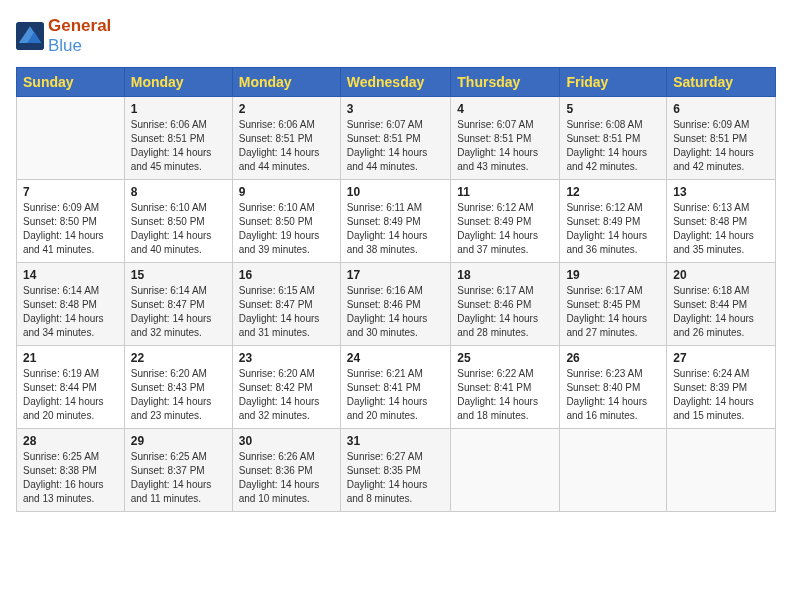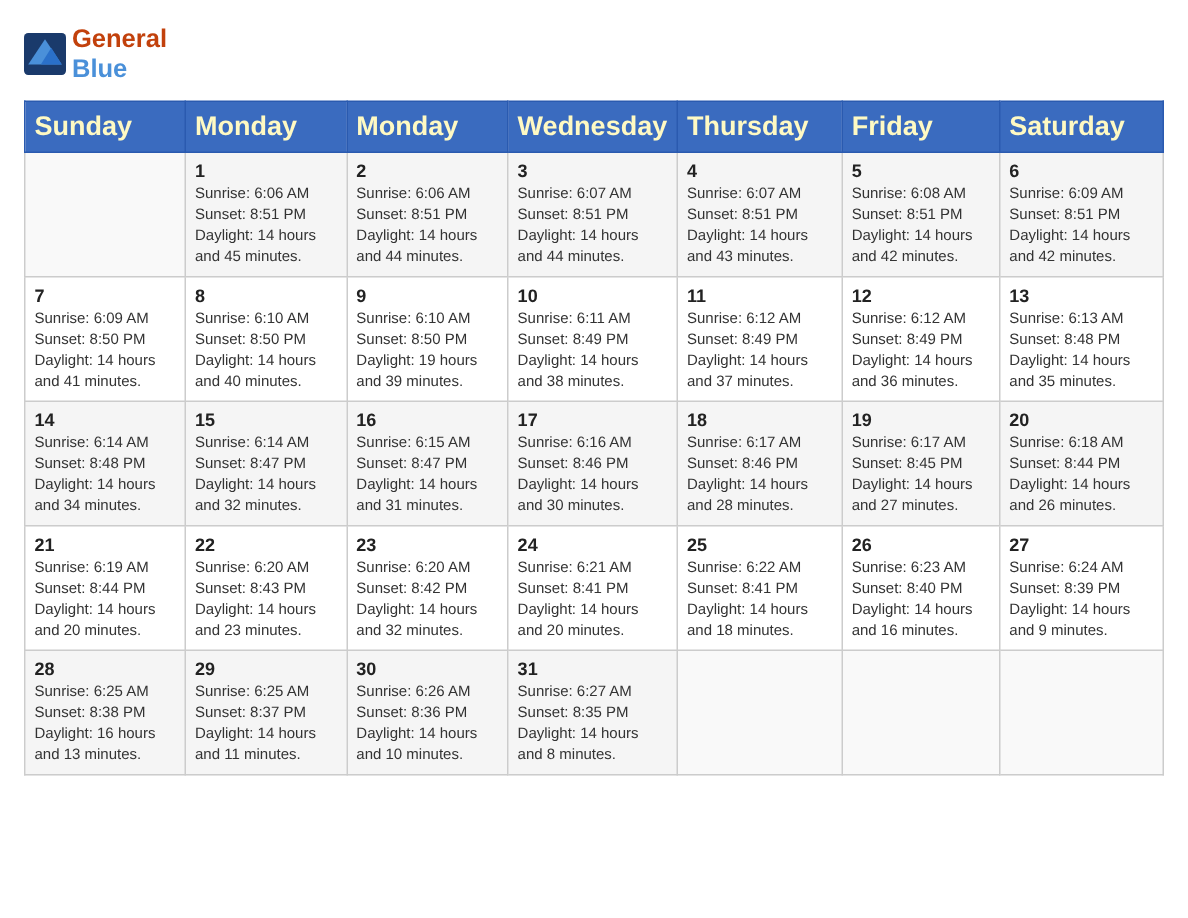--- a/index.html
+++ b/index.html
@@ -36,22 +36,22 @@
     .title-block .location {
       font-size: 15px;
       color: #444;
     }
     table {
       width: 100%;
       border-collapse: collapse;
     }
     thead tr th {
       background-color: #3a6bbf;
-      color: #fef9c3;
-      font-size: 18px;
+      color: #fde047;
+      font-size: 14px;
       font-weight: bold;
       padding: 6px 6px;
       text-align: left;
       border: 1px solid #2a5aaf;
     }
     tbody tr td {
       vertical-align: top;
       padding: 5px 6px;
       font-size: 10.5px;
       color: #222;
@@ -85,21 +85,21 @@
 
 <div class="header">
   <div class="logo">
     <svg class="logo-icon" viewBox="0 0 40 40">
       <rect x="0" y="0" width="40" height="40" rx="4" fill="#1a3a6b"></rect>
       <polygon points="20,6 36,30 4,30" fill="#4a90d9"></polygon>
       <polygon points="26,14 36,30 16,30" fill="#2a70c9"></polygon>
     </svg>
     <div>
       <div style="font-size:17px;font-weight:bold;color:#c2410c;line-height:1.15;">General</div>
-      <div style="font-size:17px;font-weight:bold;color:#4a90d9;line-height:1.15;">Blue</div>
+      <div style="font-size:17px;font-weight:normal;color:#4a90d9;line-height:1.15;">Blue</div>
     </div>
   </div>
   <div class="title-block">
     <div class="month-year"></div>
     <div class="location"></div>
   </div>
 </div>
 
 <table>
   <thead>
@@ -328,21 +328,21 @@
           <span>Sunrise: 6:23 AM</span><br>
           <span>Sunset: 8:40 PM</span><br>
           <span>Daylight: 14 hours and 16 minutes.</span>
         </div>
       </td>
         <td>
         <span class="day-num">27</span>
         <div class="day-info">
           <span>Sunrise: 6:24 AM</span><br>
           <span>Sunset: 8:39 PM</span><br>
-          <span>Daylight: 14 hours and 9 minutes.</span>
+          <span>Daylight: 14 hours and 15 minutes.</span>
         </div>
       </td>
       </tr>
       <tr>
         <td>
         <span class="day-num">28</span>
         <div class="day-info">
           <span>Sunrise: 6:25 AM</span><br>
           <span>Sunset: 8:38 PM</span><br>
           <span>Daylight: 16 hours and 13 minutes.</span>

